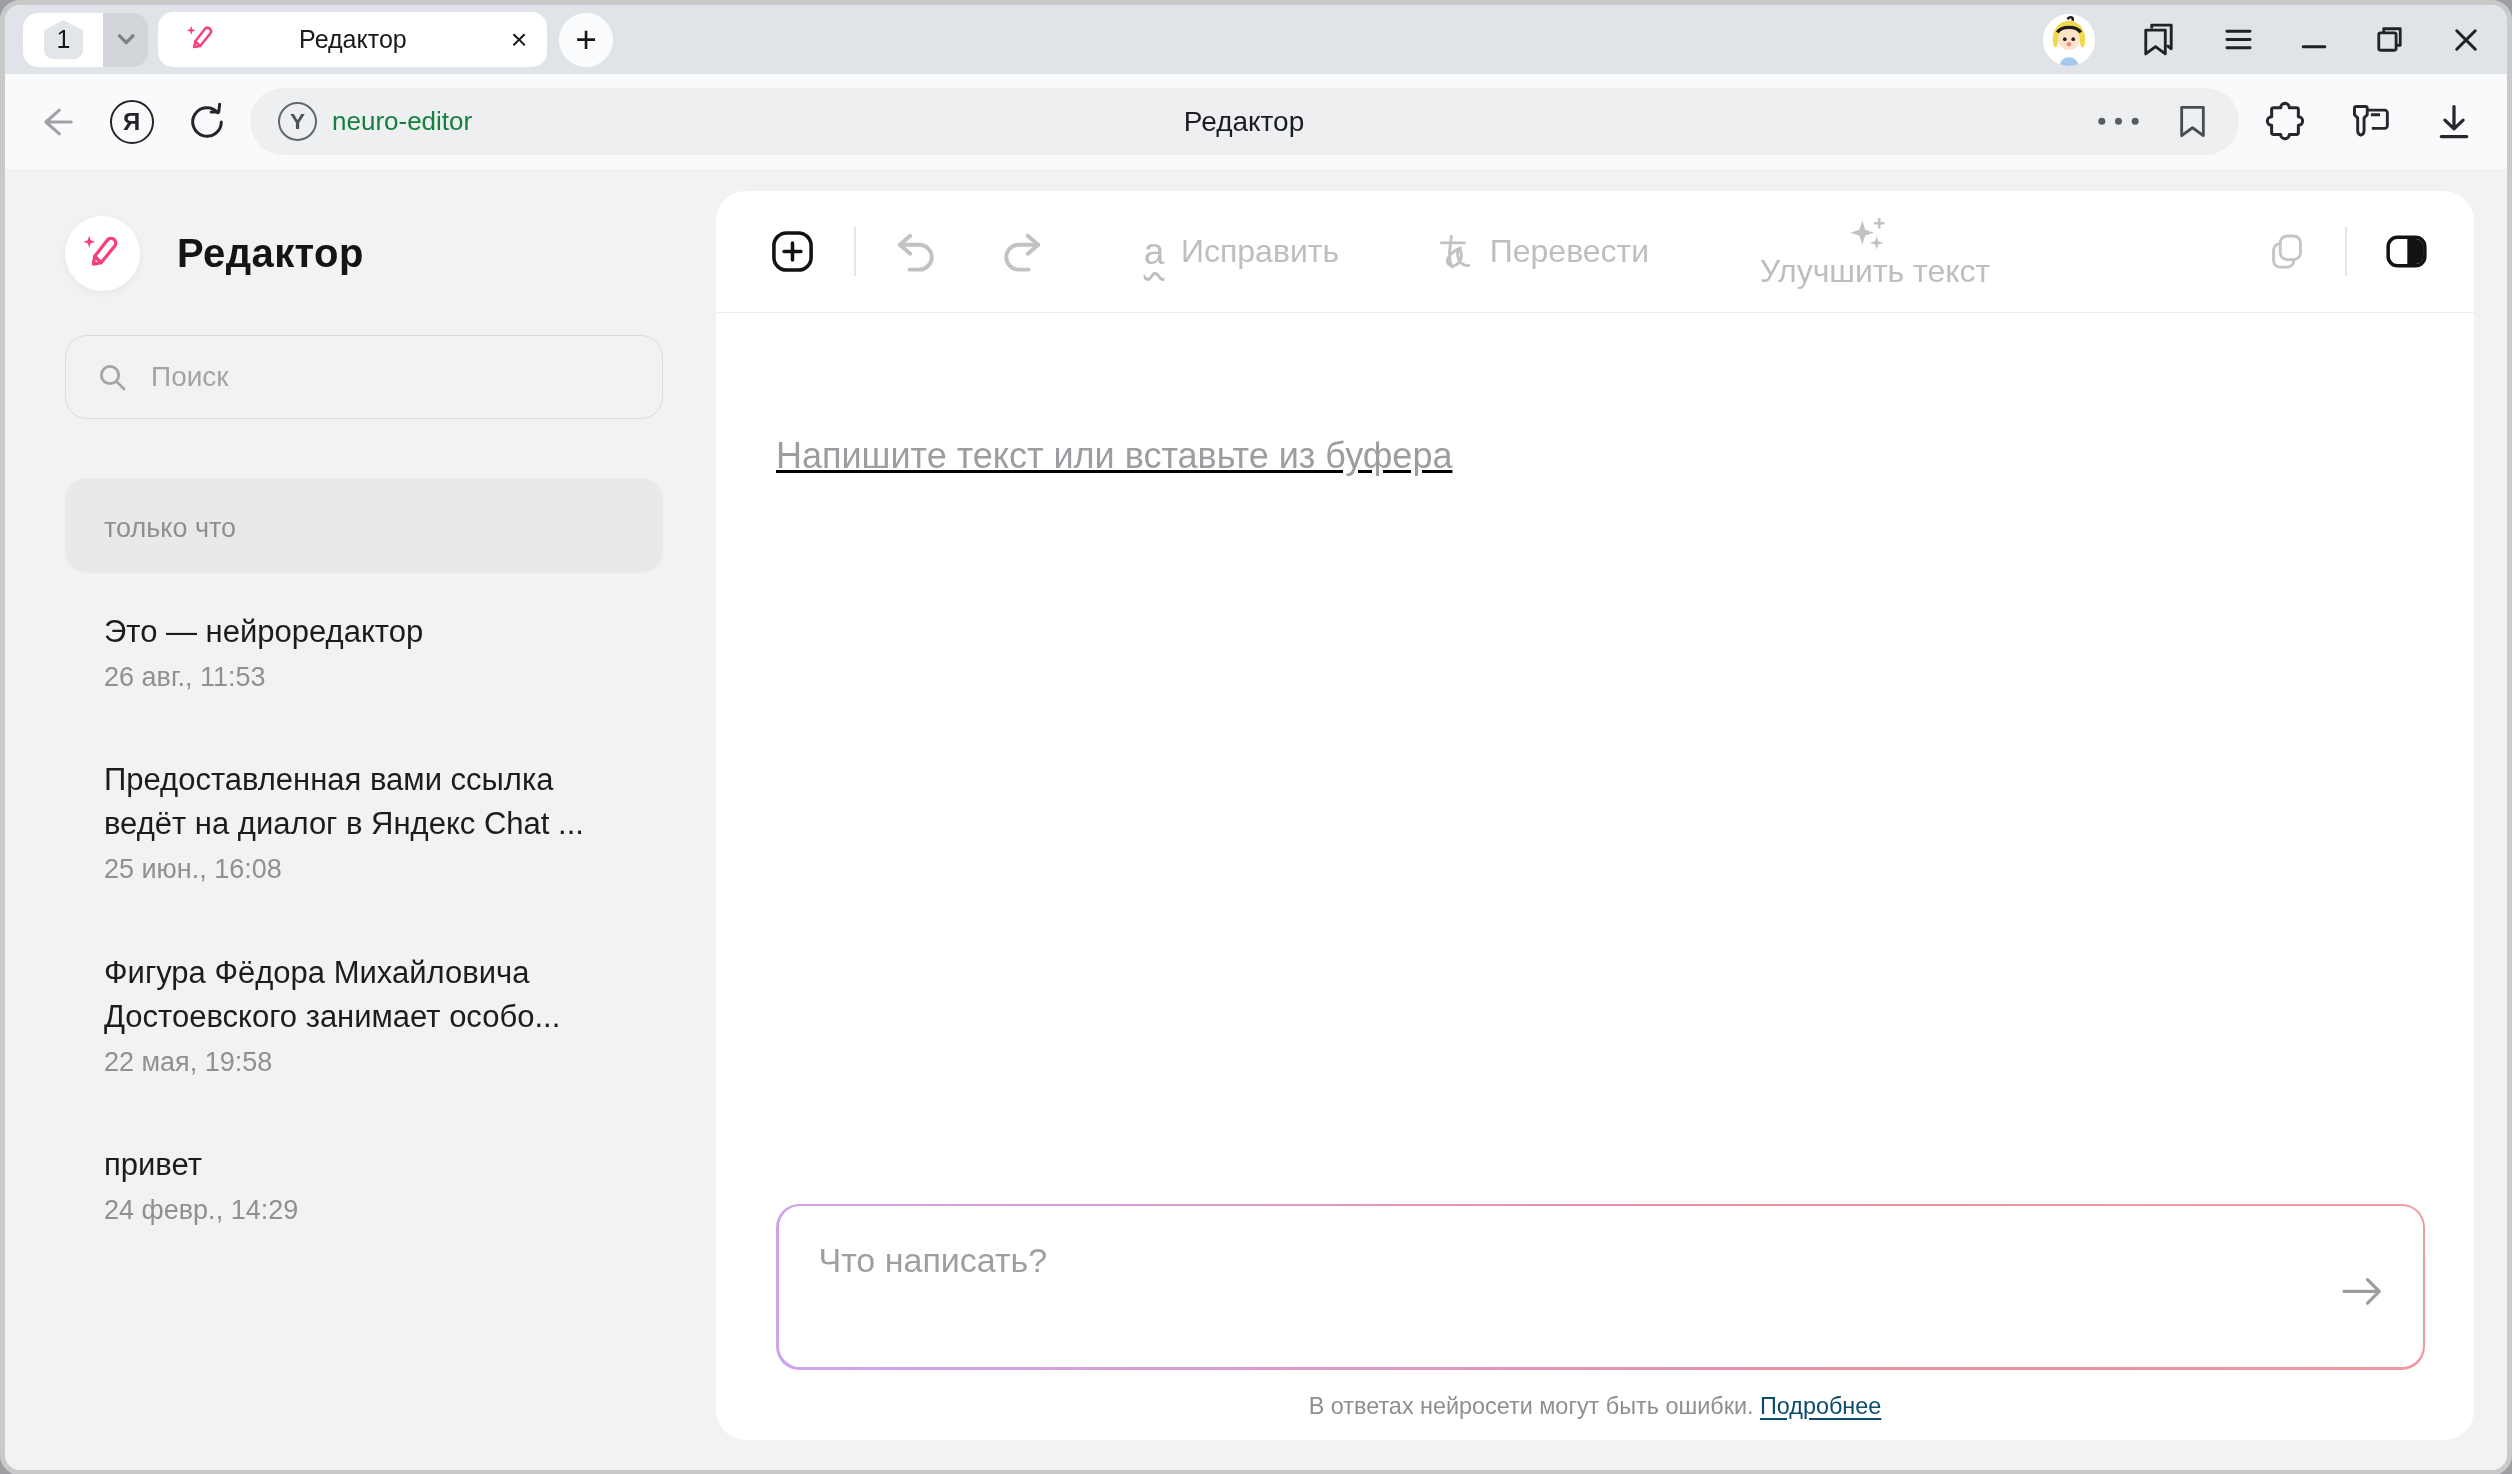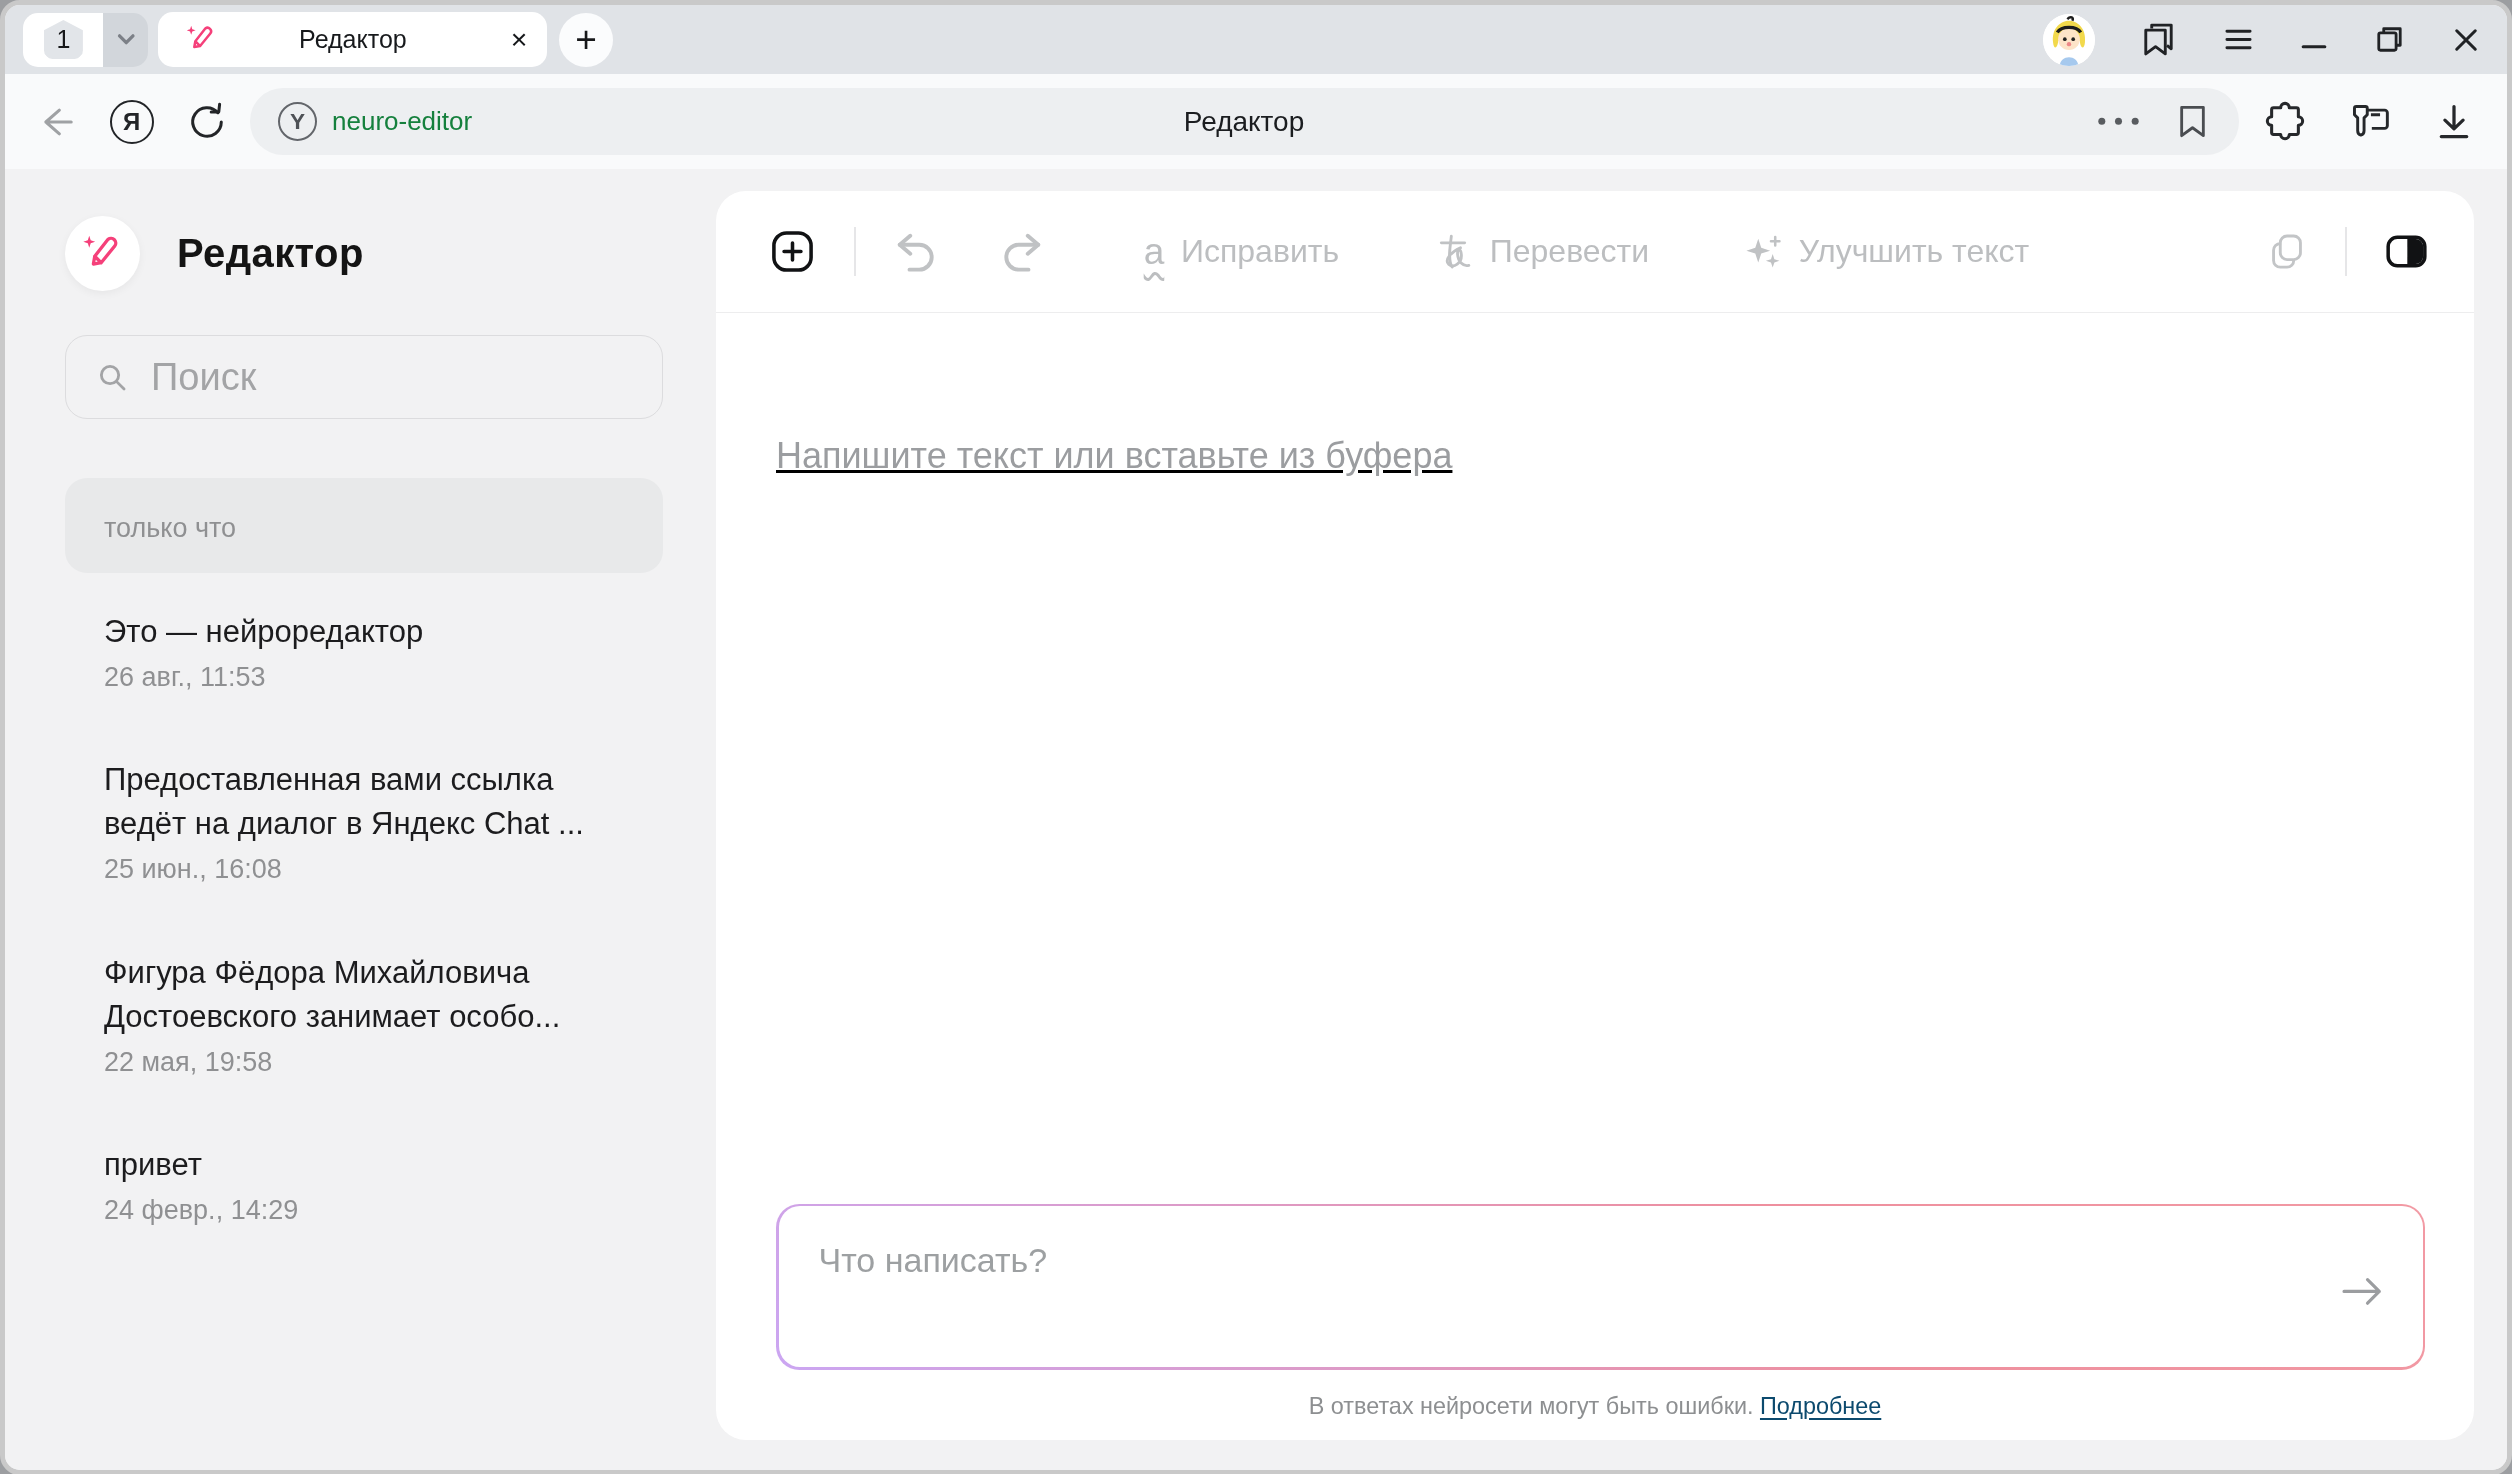--- a/index.html
+++ b/index.html
@@ -43,21 +43,21 @@
   
   .page{ flex:1; display:flex; min-height:0; background:#f2f2f3;}
   .sidebar{ width:663px; flex-shrink:0; padding:47px 5px 0 60px;}
   .logo-row{ display:flex; align-items:center; gap:37px;}
   .logo-badge{ width:75px; height:75px; background:#fff; border-radius:50%;
     display:flex; align-items:center; justify-content:center; box-shadow:0 2.5px 8.4px rgba(0,0,0,.05);}
   .app-title{ font-size:40px; font-weight:700; color:#141414; letter-spacing:0.4px;}
   .searchbox{ margin-top:44px; height:84px; border:1.7px solid #dcdcde; border-radius:22px;
     display:flex; align-items:center; padding:0 30px; gap:22px;}
   .searchbox input{ border:none; outline:none; background:transparent; font-family:inherit;
-    font-size:38px; color:#737373; width:100%;}
+    font-size:28px; color:#737373; width:100%;}
   .searchbox input::placeholder{ color:#a3a4a6;}
   .docs{ margin-top:59px;}
   .doc{ padding:27px 39px 28.5px; border-radius:22px; margin-bottom:10px; cursor:default;}
   .doc.selected{ background:#e8e9ea;}
   .doc .t{ font-size:31px; color:#1c1c1e; line-height:44px; white-space:pre-line;}
   .doc .m{ font-size:27px; color:#8f9092; margin-top:8px;}
 
   
   .main{ flex:1; padding:22px 33px 30px 48px; min-width:0;}
   .card{ height:100%; background:#ffffff; border-radius:30px; display:flex; flex-direction:column; overflow:hidden;}
@@ -304,21 +304,21 @@
             <span class="wicon">
               <svg width="40" height="40" viewBox="0 0 48 48" fill="none" stroke="#c0c2c4" stroke-width="3.4" stroke-linecap="round">
                 <path d="M10 13 H38"></path>
                 <path d="M22 5 C21 16 17 33 23 42"></path>
                 <path d="M33 19 C22 24 13 33 19 39 C25 44 35 37 34 27 C33.4 20 29 18 29.5 27 C30 35 36 42 43 40"></path>
               </svg>
             </span>
             <span class="tlabel">Перевести</span>
           </span>
 
-          <span class="grp" style="margin-left:94px;">
+          <span class="grp" style="margin-left:94px;flex-direction:column;">
             <span class="wicon">
               <svg width="39" height="39" viewBox="0 0 46 46" fill="#c0c2c4">
                 <path d="M18 8 L21.5 18.5 L32 22 L21.5 25.5 L18 36 L14.5 25.5 L4 22 L14.5 18.5 Z"></path>
                 <path d="M35 26 L37 32 L43 34 L37 36 L35 42 L33 36 L27 34 L33 32 Z"></path>
                 <path d="M38 6 V16 M33 11 H43" stroke="#c0c2c4" stroke-width="3" stroke-linecap="round" fill="none"></path>
               </svg>
             </span>
             <span class="tlabel">Улучшить текст</span>
           </span>
 

